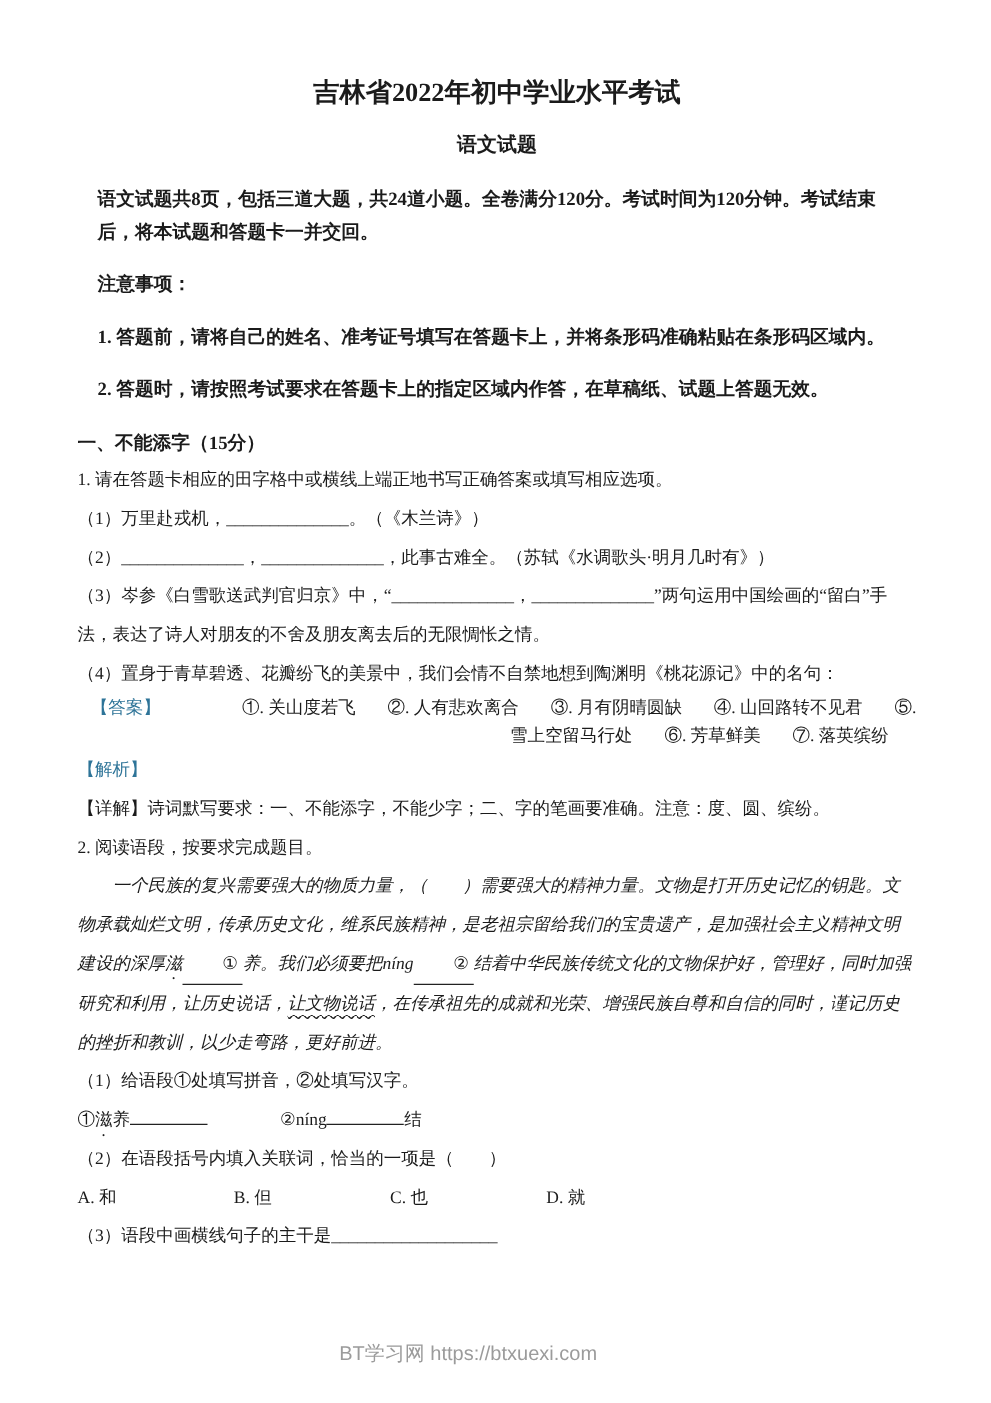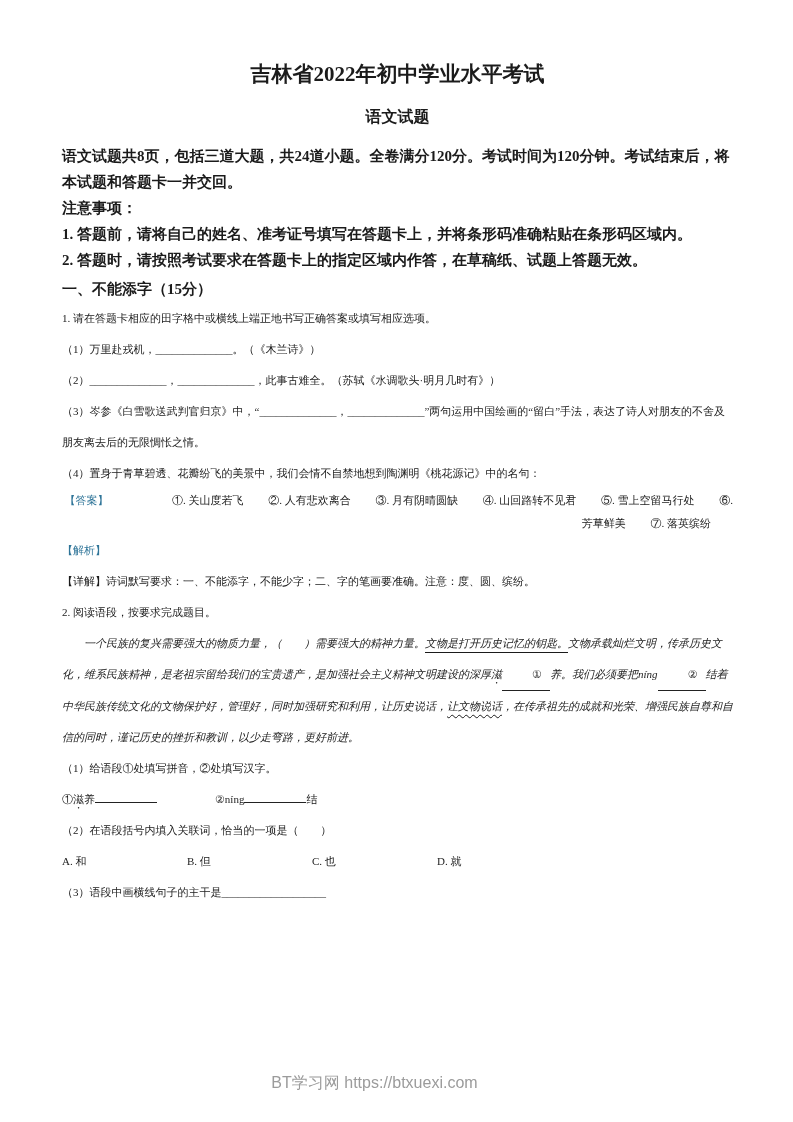--- a/index.html
+++ b/index.html
@@ -6,32 +6,32 @@
   html, body { margin: 0; padding: 0; background: #ffffff; }
   .page {
     width: 793px; height: 1122px; margin: 0 auto; background: #fff;
     padding: 60px 60px 0 62px; position: relative;
     font-family: "Liberation Serif", "DejaVu Serif", serif;
     color: #1b1b1b; font-size: 14px;
   }
   .title   { font-size: 21px; font-weight: bold; text-align: center; margin: 0 0 15px; line-height: 28px; }
   .subtitle{ font-size: 16px; font-weight: bold; text-align: center; margin: 0 0 12px; line-height: 28px; }
   .preamble { font-weight: bold; font-size: 15px; line-height: 26px; }
-  .preamble p { margin: 0; }
+  .preamble p { margin: 16px; }
   .section-heading { font-weight: bold; font-size: 15px; line-height: 28px; margin: 2px 0 0; }
-  .qblock { font-size: 11px; line-height: 31px; }
+  .qblock { font-size: 14px; line-height: 31px; }
   .qblock p { margin: 0; }
   .ans-label, .exp-label { color: #2e7498; }
   .answers { line-height: 23px; text-align: right; }
   .answers .ans-item { margin-right: 22px; }
   .passage {
     margin: 0; line-height: 31px; text-indent: 2em;
     font-style: italic; font-family: "Liberation Serif", "DejaVu Serif", serif;
   }
-  .ul   { text-decoration: underline; text-underline-offset: 5px; }
+  .ul   { text-underline-offset: 5px; }
   .wavy { text-decoration: underline wavy; text-underline-offset: 4px; text-decoration-thickness: 1px; }
   .em-dot { -webkit-text-emphasis: filled dot; -webkit-text-emphasis-position: under left;
             text-emphasis: filled dot; text-emphasis-position: under left; }
   .circle-blank { display: inline-block; min-width: 48px; text-align: center;
                   border-bottom: 1px solid #222; font-style: normal; }
   .fill-blank { display: inline-block; min-width: 62px; border-bottom: 1px solid #222; }
   .fill-gap { display: inline-block; width: 58px; }
   .options { display: flex; line-height: 31px; }
   .options .opt { width: 125px; }
   .footer {

